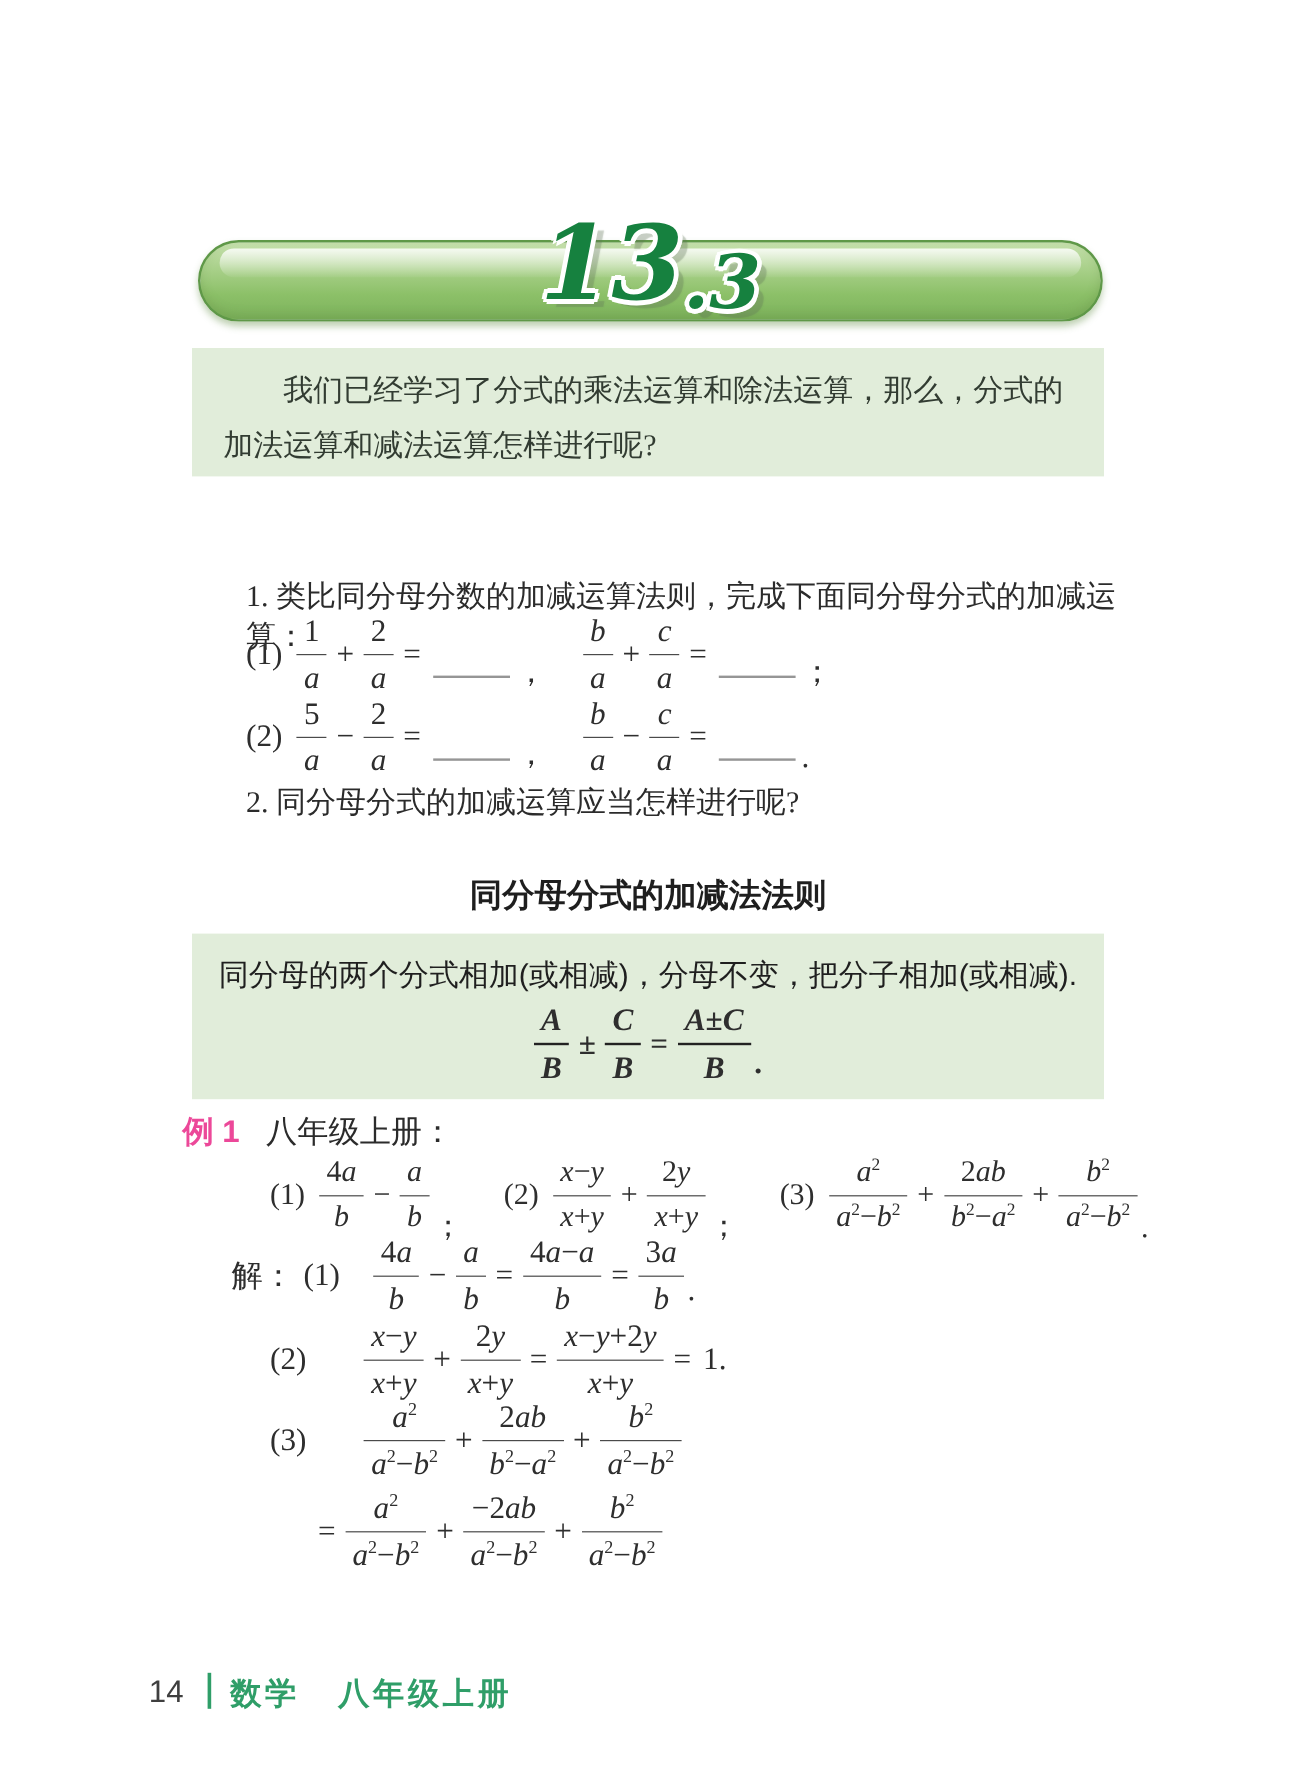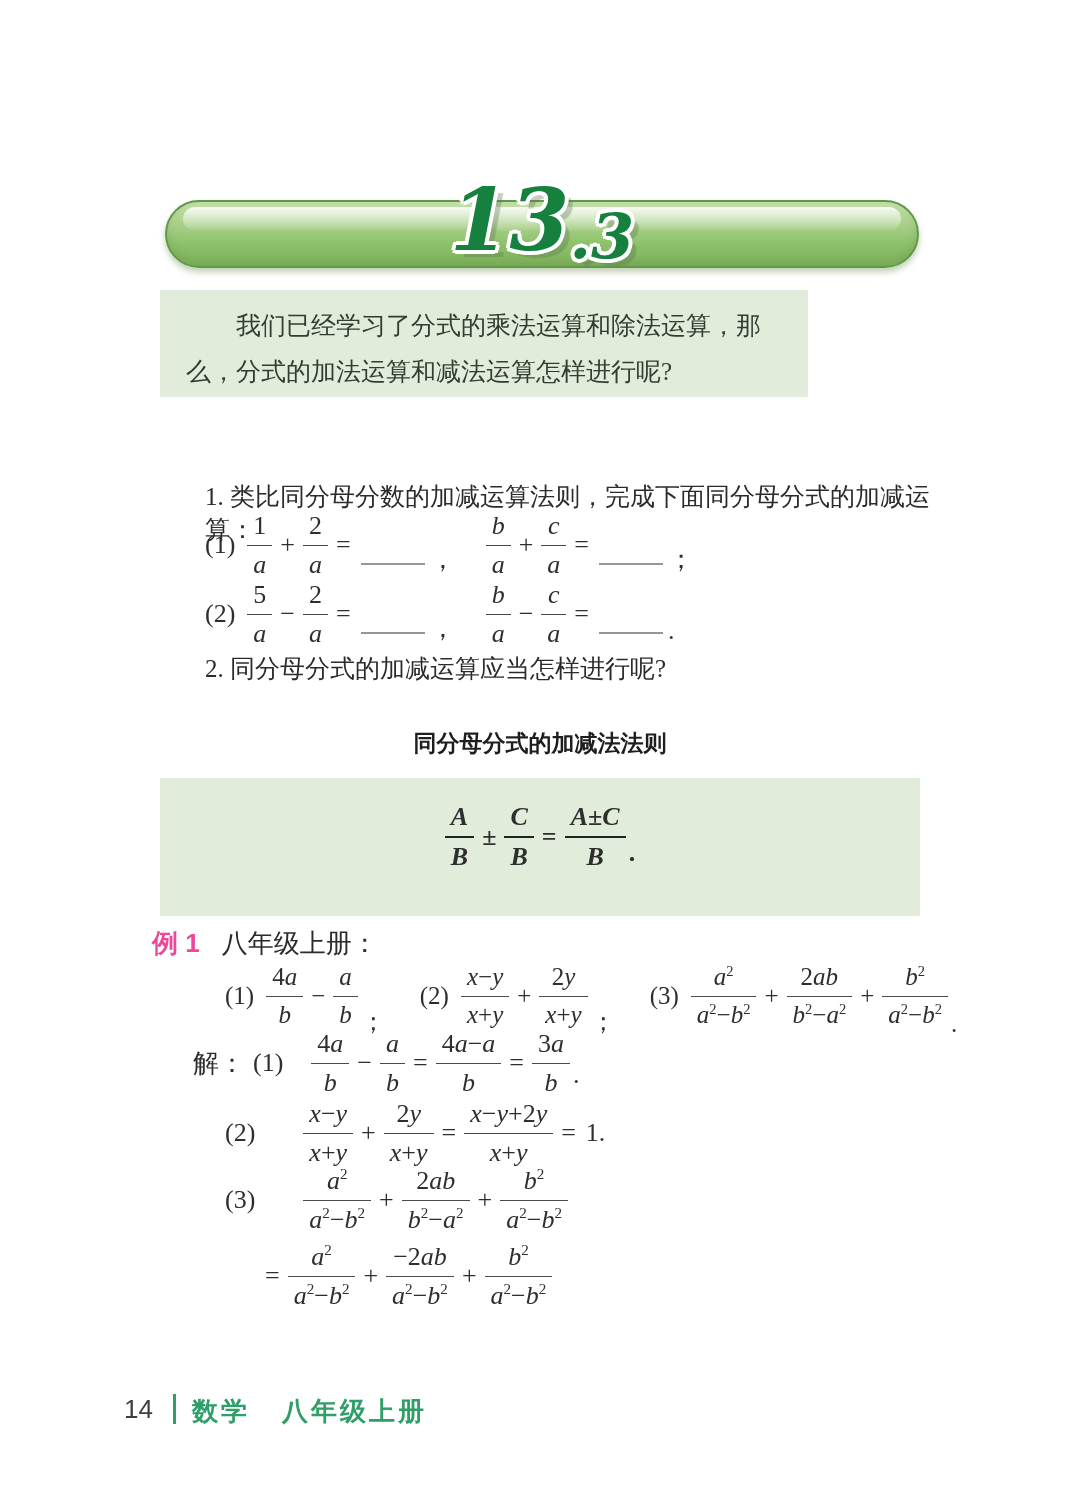--- a/index.html
+++ b/index.html
@@ -18,21 +18,21 @@
           font-size:86px;line-height:1;margin-top:-28px;color:var(--chapter_green,#16813f);
           text-shadow:-4px 0 #fff,4px 0 #fff,0 -4px #fff,0 4px #fff,-3px -3px #fff,3px -3px #fff,
                       -3px 3px #fff,3px 3px #fff,8px 7px 1px rgba(95,115,85,.35);}
   .chapter-number .minor{font-size:62px;position:relative;top:8px;}
   .chapter-title{position:relative;z-index:2;font-family:"Liberation Sans",sans-serif;font-weight:700;
           font-size:38px;color:#ffffff;margin-left:30px;letter-spacing:3px;
           text-shadow:-3px 0 #1d7c40,3px 0 #1d7c40,0 -3px #1d7c40,0 3px #1d7c40,-2px -2px #1d7c40,
                       2px -2px #1d7c40,-2px 2px #1d7c40,2px 2px #1d7c40,5px 5px 2px rgba(40,80,45,.45);}
 
   
-  .intro-box{position:absolute;top:290px;left:160px;width:648px;height:107px;box-sizing:border-box;
+  .intro-box{position:absolute;top:290px;left:160px;width:760px;height:107px;box-sizing:border-box;
           background:var(--box_bg,#e1edda);padding:13px 26px;font-family:Liberation Serif, serif;}
   .intro-box p{margin:0;font-size:25px;line-height:46px;text-indent:2em;color:#323c32;}
 
   
   .badge{position:absolute;top:416px;left:168px;width:240px;height:100px;}
   .badge-pill{position:absolute;left:8px;top:10px;width:196px;height:46px;border-radius:25px;z-index:1;
           border:1px solid #6d9c44;
           background:linear-gradient(180deg,#c0dc93 0%,#95c562 45%,#78ad47 100%);
           box-shadow:0 3px 4px rgba(90,120,70,.45), inset 0 2px 3px rgba(255,255,255,.6);}
   .badge-label{position:absolute;left:96px;top:18px;z-index:3;font-family:"Liberation Sans",sans-serif;
@@ -43,21 +43,21 @@
           border-top:13px solid #79ad4e;}
   .badge-circle{position:absolute;left:0;top:0;width:78px;height:78px;border-radius:50%;z-index:3;
           background:#fff;border:4px solid #79ad4e;box-shadow:0 2px 3px rgba(90,120,70,.4);
           display:flex;align-items:center;justify-content:center;}
 
   
   .tline{position:absolute;font-size:25px;color:#2b2b2b;}
   #q1{top:480px;left:205px;width:740px;}
   #q2{top:652px;left:205px;width:740px;}
   .rule-title{position:absolute;top:728px;left:160px;width:760px;text-align:center;
-          font-family:"Liberation Sans",sans-serif;font-weight:700;font-size:23px;color:#1e1e1e;}
+          font-family:"Liberation Sans",sans-serif;font-weight:700;font-size:27px;color:#1e1e1e;}
 
   
   .rule-box{position:absolute;top:778px;left:160px;width:760px;height:138px;box-sizing:border-box;
           background:var(--box_bg,#e1edda);padding-top:18px;}
   .rule-text{text-align:center;font-family:"Liberation Sans",sans-serif;font-size:25px;color:#1f1f1f;margin:0;}
   .formula-row{margin-top:6px;display:flex;justify-content:center;align-items:center;height:70px;
           font-family:"DejaVu Serif",serif;font-weight:700;font-size:26px;color:#1c1c1c;}
 
   
   .ex-line{position:absolute;top:926px;left:152px;display:flex;align-items:baseline;}
@@ -167,20 +167,21 @@
         <span class="den"><i>a</i></span>
       </span>
       <span class="op">=</span>
       <span class="blank"></span>
       <span class="lpunct">.</span>
     </div>
   <div class="tline" id="q2">2. 同分母分式的加减运算应当怎样进行呢?</div>
 
   <div class="rule-title">同分母分式的加减法法则</div>
   <div class="rule-box">
+    <p class="rule-text">同分母的两个分式相加(或相减)，分母不变，把分子相加(或相减).</p>
     <div class="formula-row mrow-static mrow" style="position:static;">
         <span class="frac">
           <span class="num"><i>A</i></span>
           <span class="den"><i>B</i></span>
         </span>
         <span class="op">±</span>
         <span class="frac">
           <span class="num"><i>C</i></span>
           <span class="den"><i>B</i></span>
         </span>

